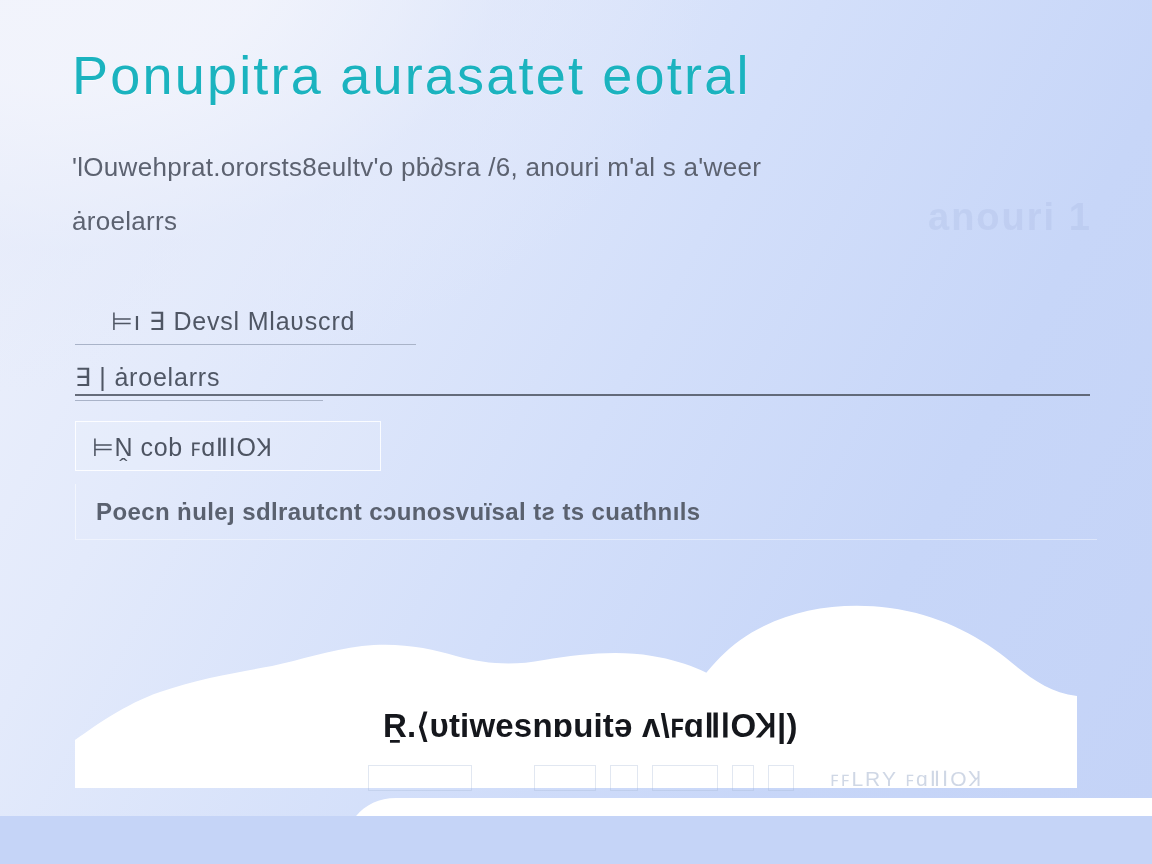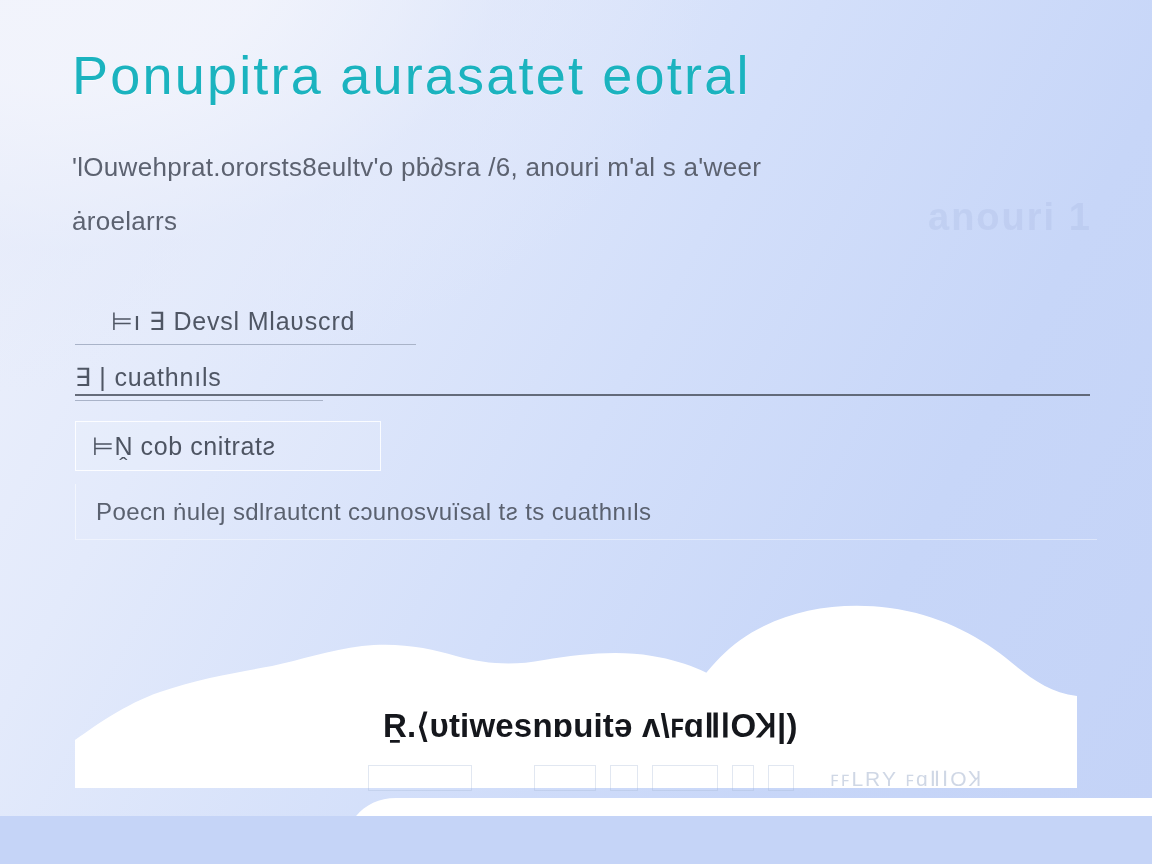--- a/index.html
+++ b/index.html
@@ -133,21 +133,21 @@
     box-sizing: border-box;
     border-left: 1px solid rgba(255,255,255,0.55);
     border-bottom: 1px solid rgba(255,255,255,0.40);
     display: flex;
     align-items: center;
     font-size: 24px;
     color: #5a616f;
     letter-spacing: 0.4px;
     white-space: nowrap;
   }
-  .wide-row .seg-a { padding-left: 20px; }
+  .wide-row .seg-a { padding-left: 20px; font-weight: bold; }
   .wide-row .seg-b { padding-left: 50px; }
 
   
   .cloud-layer {
     position: absolute;
     left: 0;
     top: 600px;
     width: 1152px;
     height: 264px;
     pointer-events: none;
@@ -226,25 +226,25 @@
 
     <div class="page-title">Ponupitra aurasatet eotral</div>
 
     <div class="subtitle">
       <div>'lOuwehprat.ororsts8eultv'o pḃ∂sra /6, anouri m'al s a'weer</div>
       <div>ȧroelarrs</div>
     </div>
 
     <div class="field-underline" id="field-row-1">⊨ı  ∃ Devsl Mlaʋscrd</div>
 
-    <div class="field-underline" id="field-row-2">∃ | cuathnıls</div>
+    <div class="field-underline" id="field-row-2">∃ | ȧroelarrs</div>
 
     <div class="divider"></div>
 
-    <div class="box-input">⊨Ṋ cob cnitratƨ</div>
+    <div class="box-input">⊨Ṋ cob ꜰɑⅡⅠOꞰ</div>
 
     <div class="wide-row">
       <span class="seg-a">Poecn ṅuleȷ sdlrautcnt cɔunosvuïsal tƨ ts cuathnıls</span>
     </div>
 
   </div>
 
   <div class="cloud-layer">
     <svg width="1152" height="264" viewBox="0 0 1152 264" xmlns="http://www.w3.org/2000/svg">
       <g fill="#ffffff">

